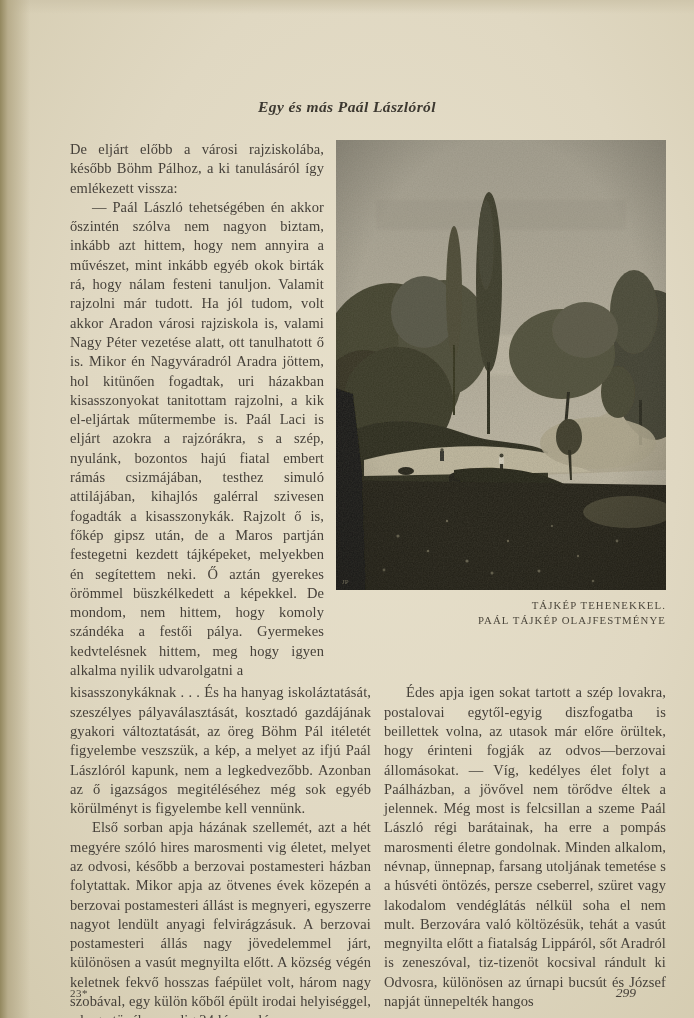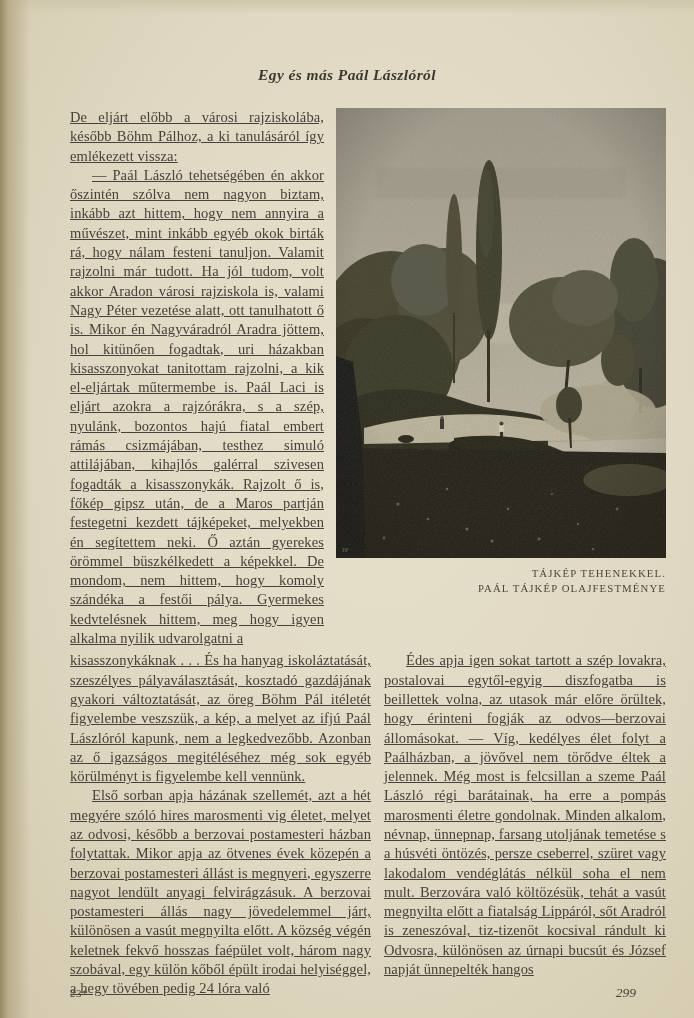--- a/index.html
+++ b/index.html
@@ -11,21 +11,21 @@
     margin:0 auto;
     overflow:hidden;
     color:#46413a;
     background:
       linear-gradient(90deg, #93885f 0px, #b8ad8c 8px, rgba(224,216,196,0) 30px),
       linear-gradient(180deg, #cfc6ac 0px, rgba(224,216,196,0) 14px),
       radial-gradient(ellipse at 55% 42%, #e7e0cb 0%, #e0d8c2 55%, #d3caae 100%);
   }
 
   .page-header-title {
-    padding-top:66px;
+    padding-top:98px;
     text-align:center;
     font-style:italic;
     font-weight:bold;
     font-size:15.5px;
     letter-spacing:0.4px;
     color:#3d3931;
   }
 
   .content { margin:24px 28px 0 70px; width:596px; }
 
@@ -46,21 +46,20 @@
   .col-left-b { width:301px; }
   .col-right-b { width:282px; }
 
   p.body-par {
     margin:0;
     text-align:justify;
     font-size:14.5px;
     line-height:19.3px;
     letter-spacing:0.1px;
     hyphens:auto;
-    text-decoration:underline;
   }
   p.indent { text-indent:22px; }
 
   .page-footer {
     position:absolute;
     left:70px; right:58px; bottom:17px;
     display:flex;
     justify-content:space-between;
     align-items:center;
   }

